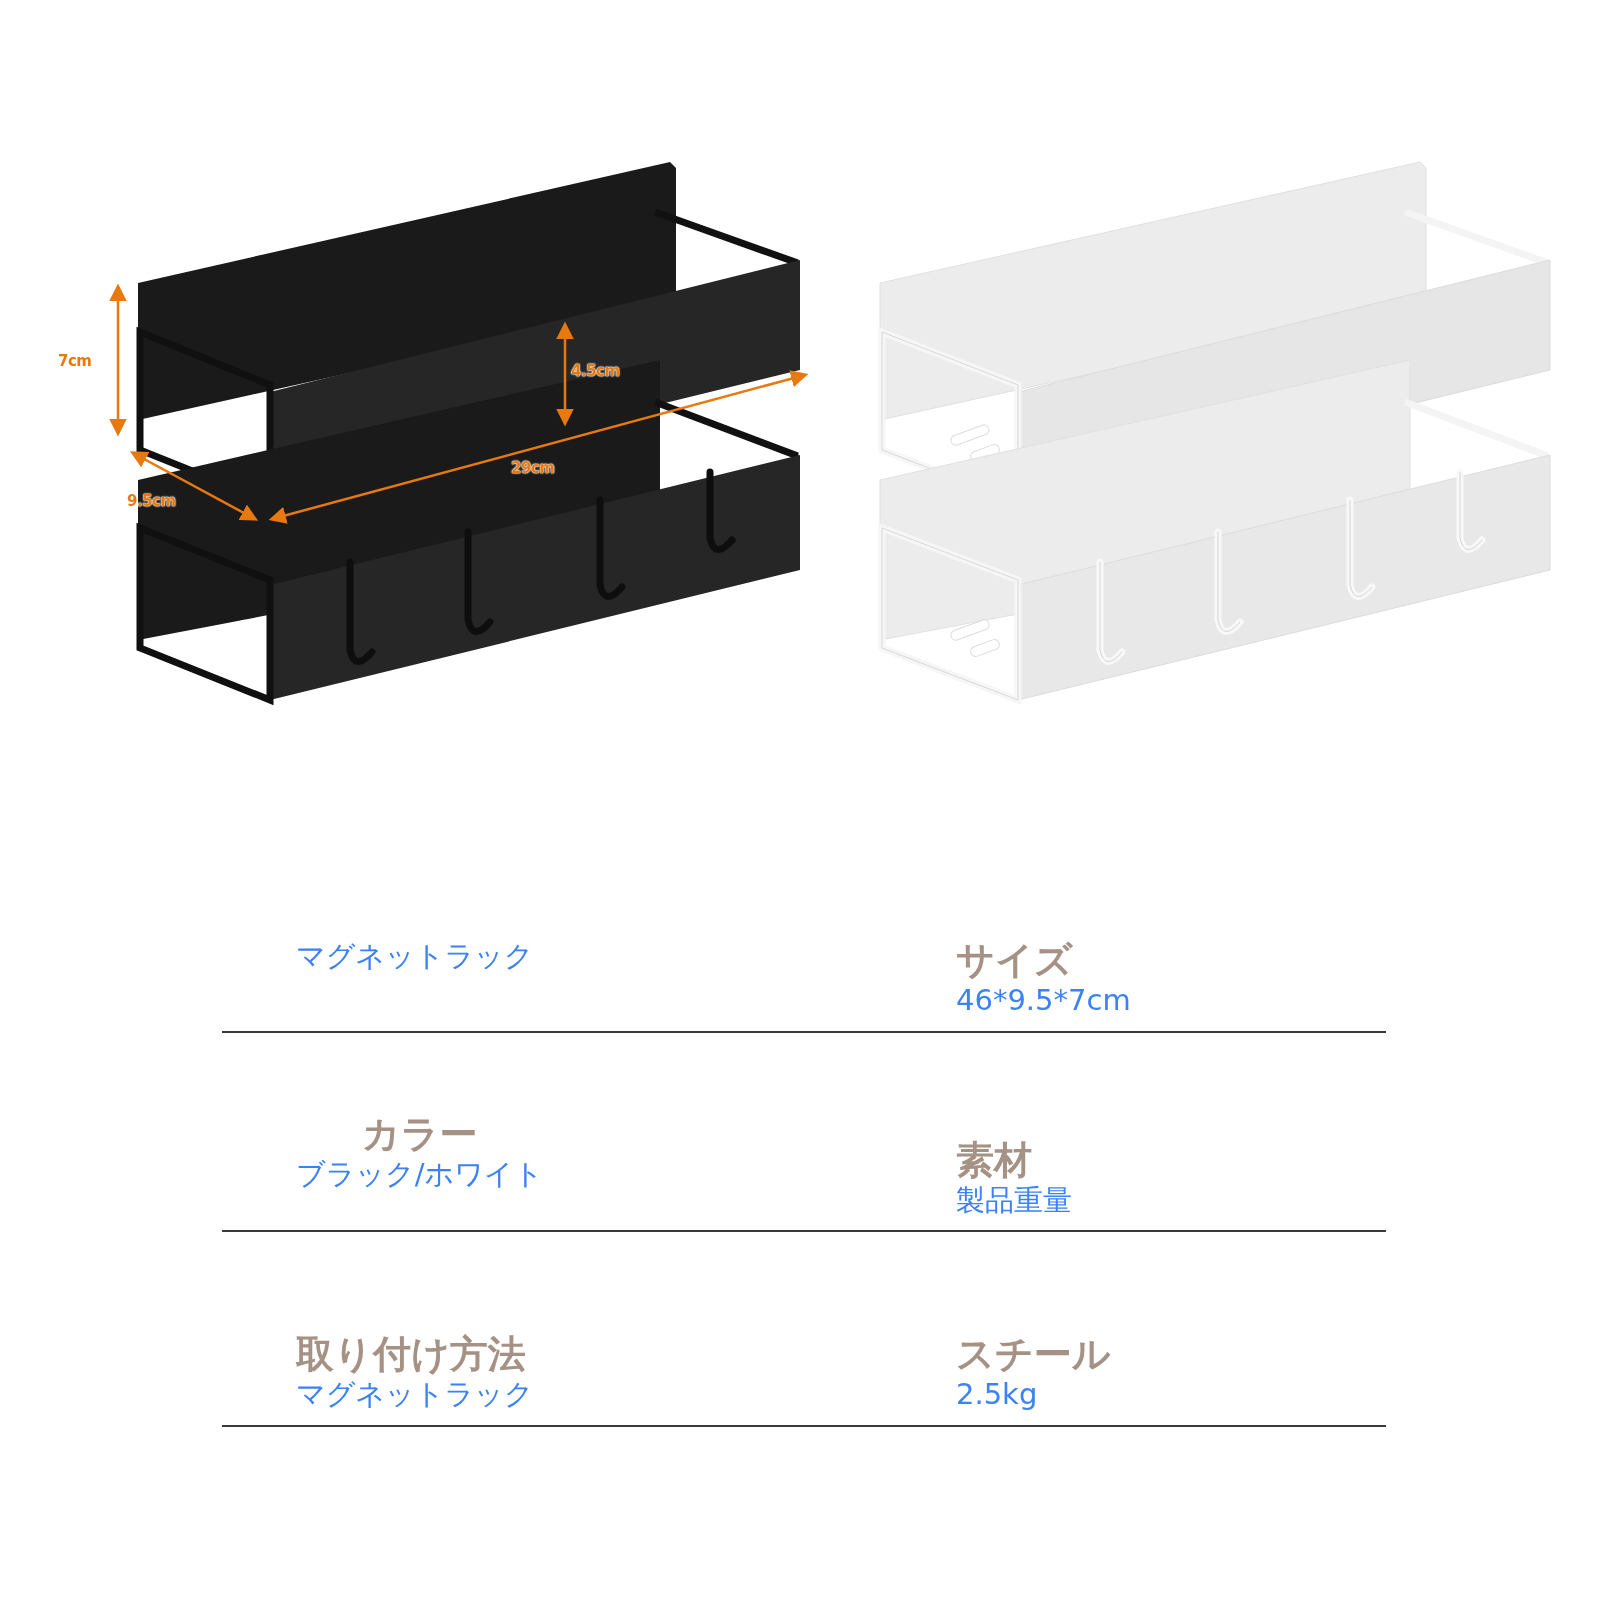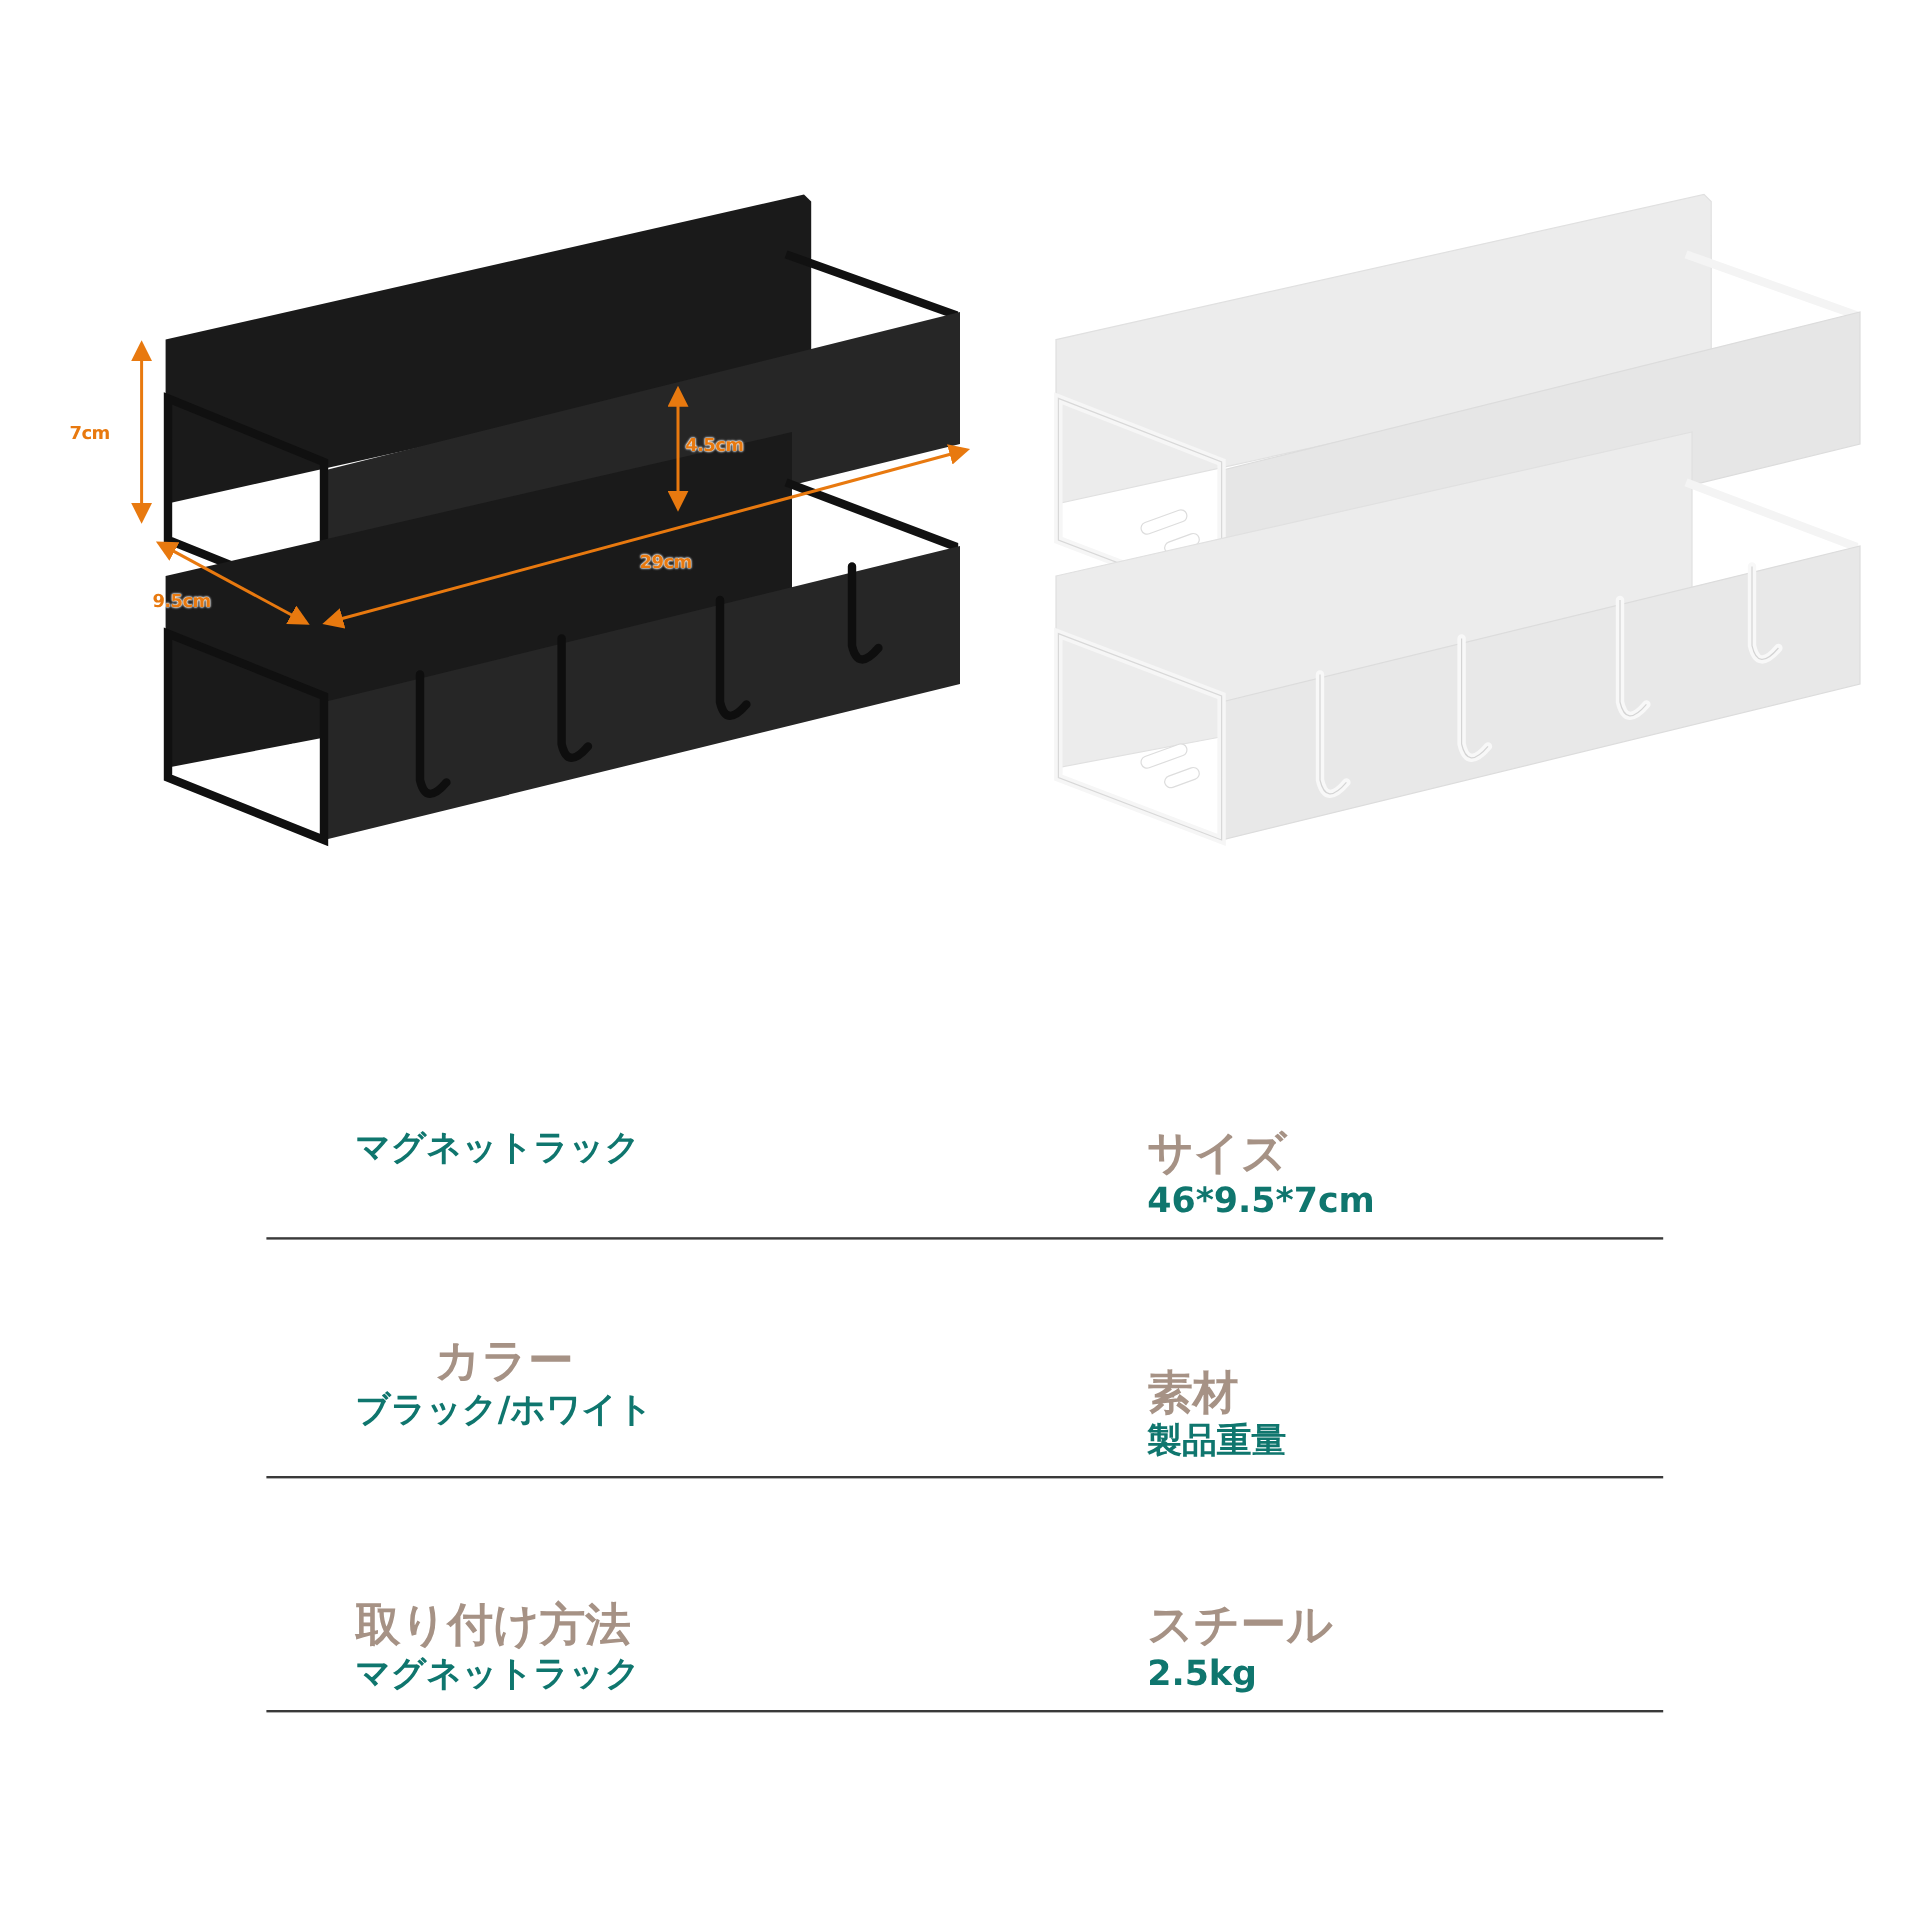--- a/index.html
+++ b/index.html
@@ -4,21 +4,21 @@
 <style>
   html, body { margin:0; padding:0; background:#ffffff; }
   body { width:1600px; height:1600px; position:relative; overflow:hidden;
          font-family:"DejaVu Sans", "Liberation Sans", sans-serif; }
   .illus { position:absolute; left:0; top:0; width:1340px; height:760px; }
   .dim-label { position:absolute; font-family:"DejaVu Sans", sans-serif; font-weight:bold;
                font-size:15px; color:#e8790f; letter-spacing:-0.5px;
                text-shadow:0 0 2px #fff, 0 0 2px #fff, 0 0 1px #fff; }
   .spec { position:absolute; }
   .spec .label { font-size:38px; font-weight:bold; color:#a69285; line-height:44px; white-space:nowrap; }
-  .spec .value { font-size:29px; color:#0f766e; line-height:36px; white-space:nowrap;font-weight:bold; }
+  .spec .value { font-size:29px; color:#3b82f6; line-height:36px; white-space:nowrap; }
   .rule { position:absolute; left:222px; width:1164px; height:2px; background:#3a3a3a; }
 </style>
 </head>
 <body>
 
 <div class="illus">
   <svg width="1600" height="760" viewBox="0 0 1600 760">
     <defs>
       <marker id="arr" viewBox="0 0 10 10" refX="8" refY="5" markerWidth="7" markerHeight="7" orient="auto-start-reverse">
         <path d="M0,0 L10,5 L0,10 z" fill="#e8790f"></path>
@@ -88,21 +88,21 @@
         <path d="M1218,532 L1218,620 Q1223,642 1240,622"></path>
         <path d="M1350,500 L1350,585 Q1355,607 1372,587"></path>
         <path d="M1460,472 L1460,538 Q1465,560 1482,540"></path>
       </g>
     </g>
   </svg>
 
   <span class="dim-label" style="left:58px; top:352px;">7cm</span>
   <span class="dim-label" style="left:571px; top:362px;">4.5cm</span>
   <span class="dim-label" style="left:127px; top:492px;">9.5cm</span>
-  <span class="dim-label" style="left:533px; top:459px;">29cm</span>
+  <span class="dim-label" style="left:511px; top:459px;">29cm</span>
 </div>
 
 <div>
 
   <div class="spec" style="left:296px; top:938px;">
     <div class="value">マグネットラック</div>
   </div>
   <div class="spec" style="left:956px; top:938px;">
     <div class="label">サイズ</div>
     <div class="value">46*9.5*7cm</div>

